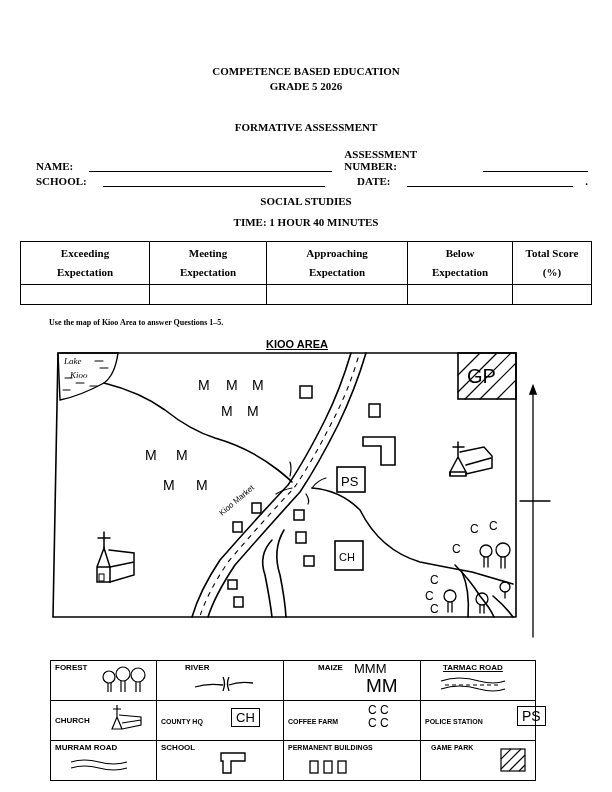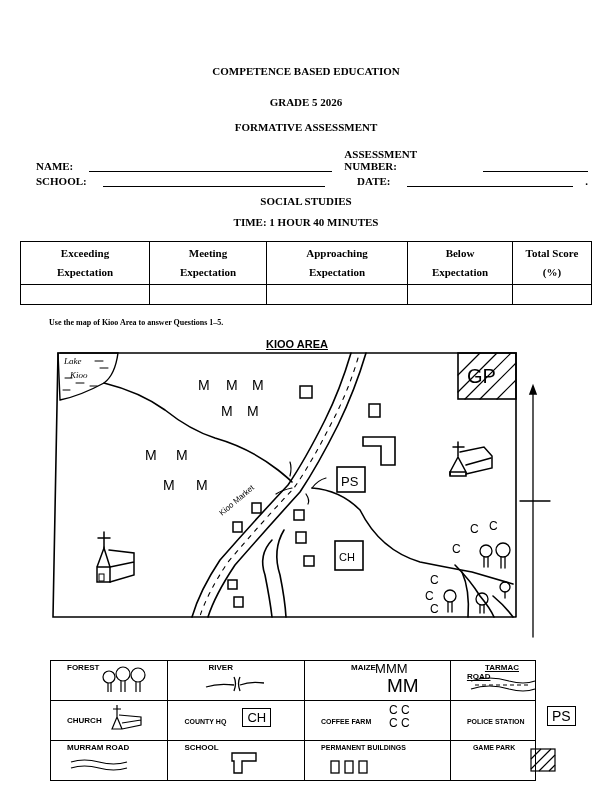--- a/index.html
+++ b/index.html
@@ -10,28 +10,28 @@
   .blank { border-bottom: 1px solid #000; height: 11px; display: inline-block; }
   table.score { position: absolute; left: 20px; top: 241px; width: 572px; border-collapse: collapse; font-size: 11px; font-weight: bold; }
   table.score td, table.score th { border: 1px solid #000; text-align: center; padding: 0; }
   table.score th { height: 42px; line-height: 19px; font-weight: bold; }
   table.score td { height: 19px; }
   .instr { position: absolute; left: 27px; top: 318px; font-size: 8px; font-weight: bold; margin-left: 22px; }
   .map-title { position: absolute; left: 266px; top: 338px; font-family: "Liberation Sans", sans-serif; font-weight: bold; font-size: 11px; text-decoration: underline; }
   svg { position: absolute; left: 0; top: 0; }
   .hand { font-family: "Liberation Sans", sans-serif; }
   table.key { position: absolute; left: 50px; top: 660px; width: 486px; border-collapse: collapse; font-family: "Liberation Sans", sans-serif; font-size: 8px; font-weight: bold; }
-  table.key td { border: 1.5px solid #000; height: 35px; vertical-align: top; padding: 2px 16px; position: relative; }
+  table.key td { border: 1.5px solid #000; height: 35px; vertical-align: top; padding: 2px 4px; position: relative; }
   .ksym { position: absolute; }
 </style>
 </head>
 <body>
 
 <div class="center" style="top:65px">COMPETENCE BASED EDUCATION</div>
-<div class="center" style="top:96px">GRADE 5 2026</div>
+<div class="center" style="top:80px">GRADE 5 2026</div>
 <div class="center" style="top:121px">FORMATIVE ASSESSMENT</div>
 
 <div class="line-row" style="top:148px">
   <span>NAME:</span>
   <span class="blank" style="width:254px;margin-left:4px"></span>
   <span>ASSESSMENT NUMBER:</span>
   <span class="blank" style="width:110px;margin-left:4px"></span>
 </div>
 
 <div class="line-row" style="top:175px">

